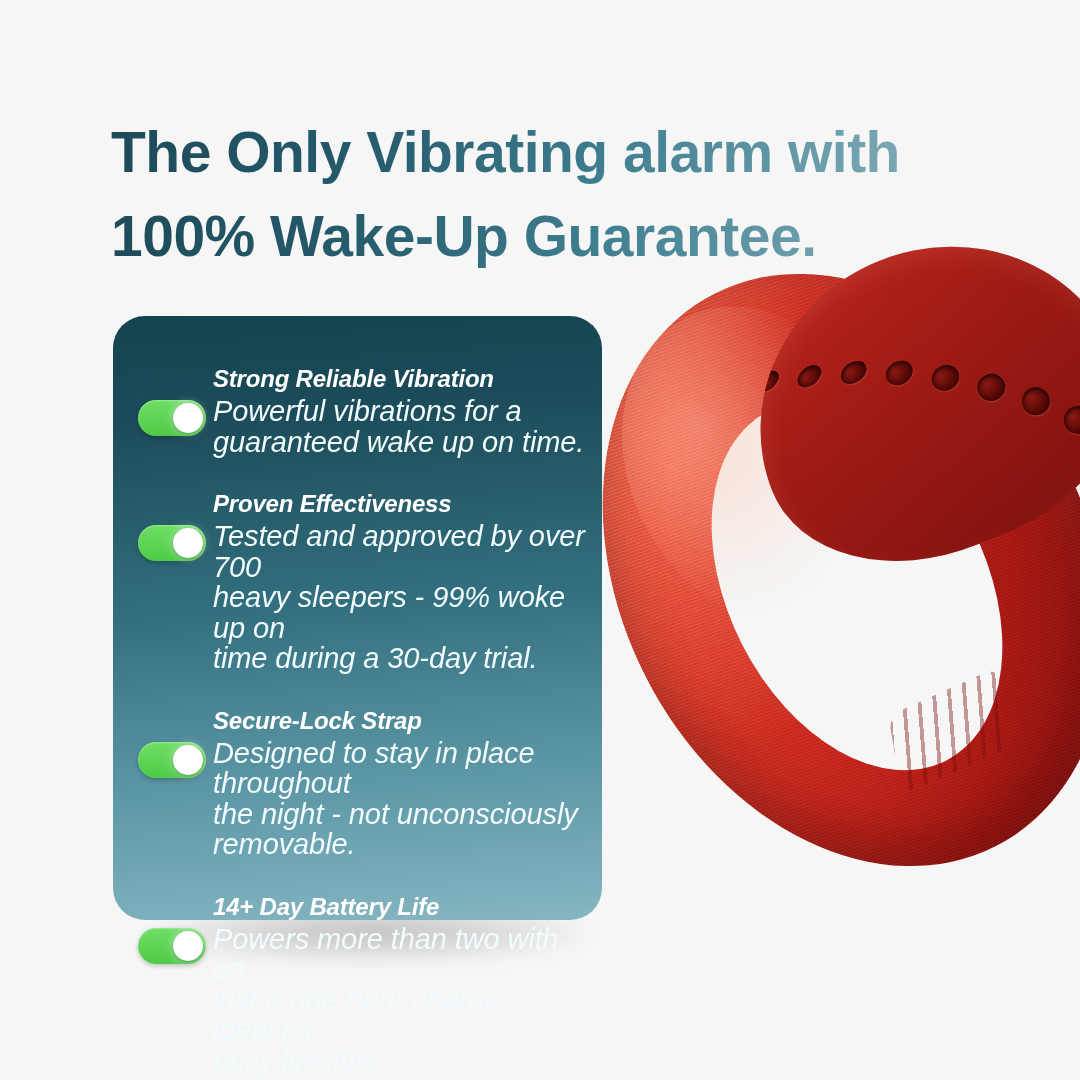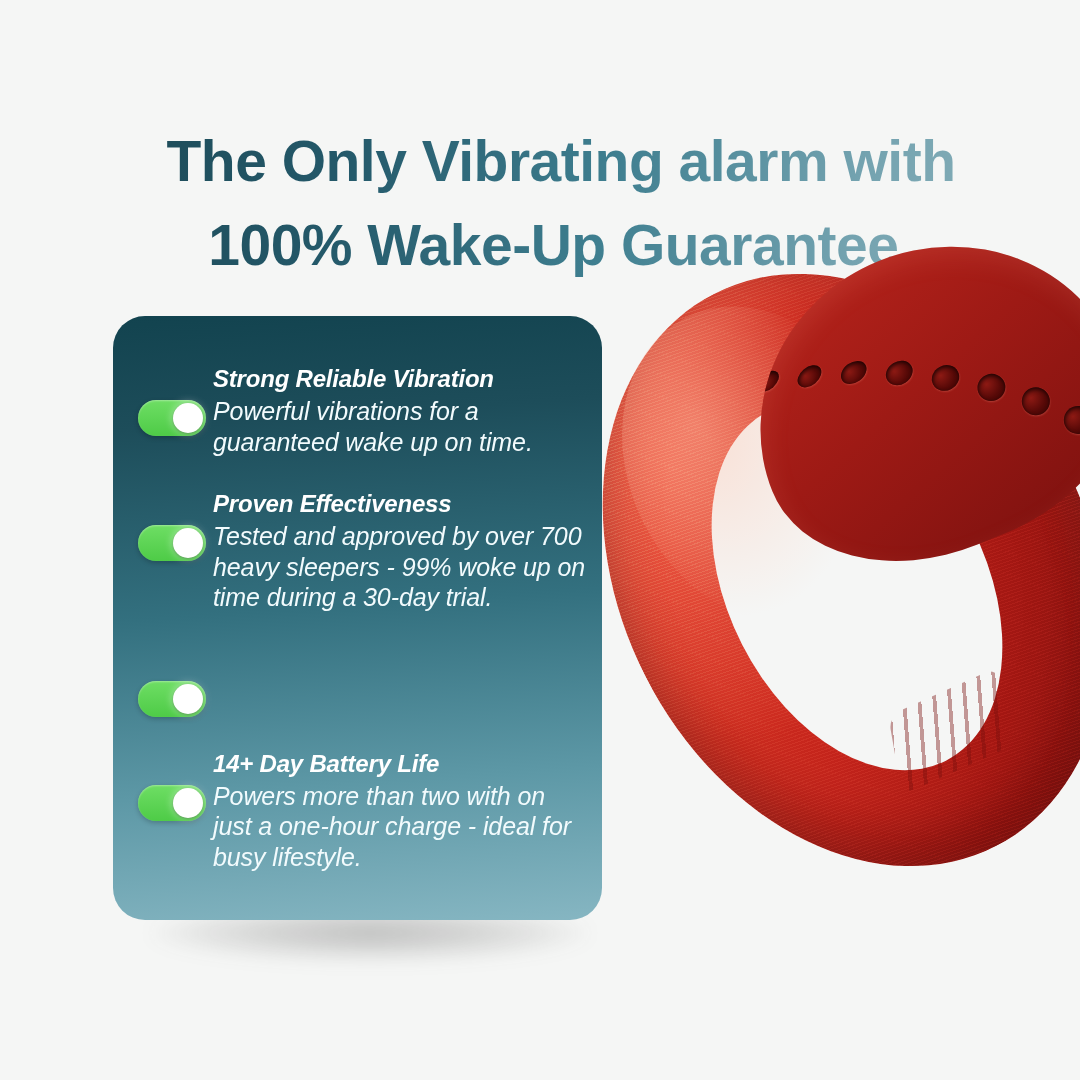--- a/index.html
+++ b/index.html
@@ -20,33 +20,32 @@
     width: 1080px;
     height: 1080px;
     background: #f5f6f5;
     overflow: hidden;
   }
 
   
   #headline {
     position: absolute;
     left: 111px;
-    top: 81px;
+    top: 72px;
     width: 900px;
     font-weight: bold;
     font-size: 57px;
     line-height: 84px;
     letter-spacing: -0.5px;
     background-image: linear-gradient(100deg, #1d4a57 0%, #24596a 26%, #3f7f90 55%, #74a3b0 82%, #86aeb8 100%);
     -webkit-background-clip: text;
     background-clip: text;
     color: transparent;
     -webkit-text-fill-color: transparent;
     white-space: pre-line;
-    text-align: center;
   }
 
   
   #product {
     position: absolute;
     left: 600px;
     top: 240px;
     width: 500px;
     height: 700px;
     pointer-events: none;
@@ -205,21 +204,21 @@
     color: #ffffff;
     font-weight: bold;
     font-size: 24px;
     line-height: 30px;
     margin: 0 0 2px 0;
     letter-spacing: -0.2px;
     font-style: italic;
   }
   .feature-desc {
     color: #f2fbfd;
-    font-size: 25px;
+    font-size: 29px;
     line-height: 30.5px;
     font-style: italic;
     margin: 0;
     white-space: pre-line;
     letter-spacing: -0.1px;
   }
 
   
   #feature-0 { margin-top: 16px; }
   #feature-1 { margin-top: 32px; justify-content: flex-end; }
@@ -290,20 +289,24 @@
       </div>
     </div>
 
     <div class="feature" id="feature-2">
       <div class="toggle-col">
         <div class="toggle">
           <div class="knob"></div>
         </div>
       </div>
       <div class="feature-text">
+        <p class="feature-title">Secure-Lock Strap</p>
+        <p class="feature-desc">Designed to stay in place throughout
+the night - not unconsciously
+removable.</p>
       </div>
     </div>
 
     <div class="feature" id="feature-3">
       <div class="toggle-col">
         <div class="toggle">
           <div class="knob"></div>
         </div>
       </div>
       <div class="feature-text">

